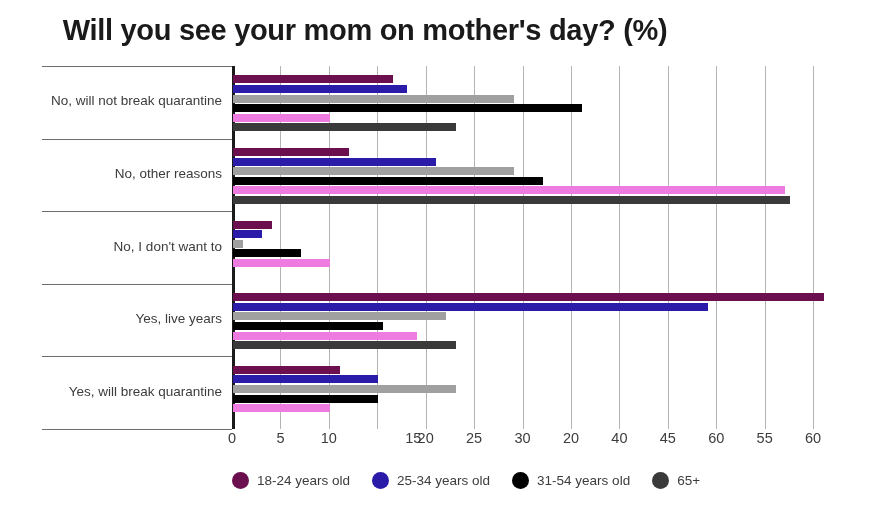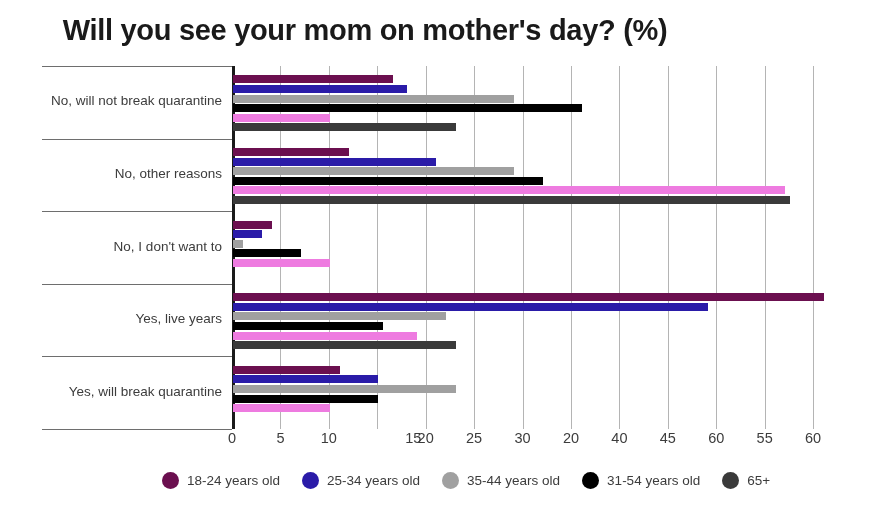--- a/index.html
+++ b/index.html
@@ -163,24 +163,20 @@
     </div>
 
   <div class="legend" id="legend">
       <div class="legend-item">
         <span class="swatch" style="background: rgb(107, 15, 79);"></span>
         <span class="legend-label">18-24 years old</span>
       </div>
       <div class="legend-item">
         <span class="swatch" style="background: rgb(42, 27, 168);"></span>
         <span class="legend-label">25-34 years old</span>
-      </div>
-      <div class="legend-item">
-        <span class="swatch" style="background: rgb(160, 160, 160);"></span>
-        <span class="legend-label">35-44 years old</span>
       </div>
       <div class="legend-item">
         <span class="swatch" style="background: rgb(0, 0, 0);"></span>
         <span class="legend-label">31-54 years old</span>
       </div>
       <div class="legend-item">
         <span class="swatch" style="background: rgb(58, 58, 58);"></span>
         <span class="legend-label">65+</span>
       </div>
     </div>

